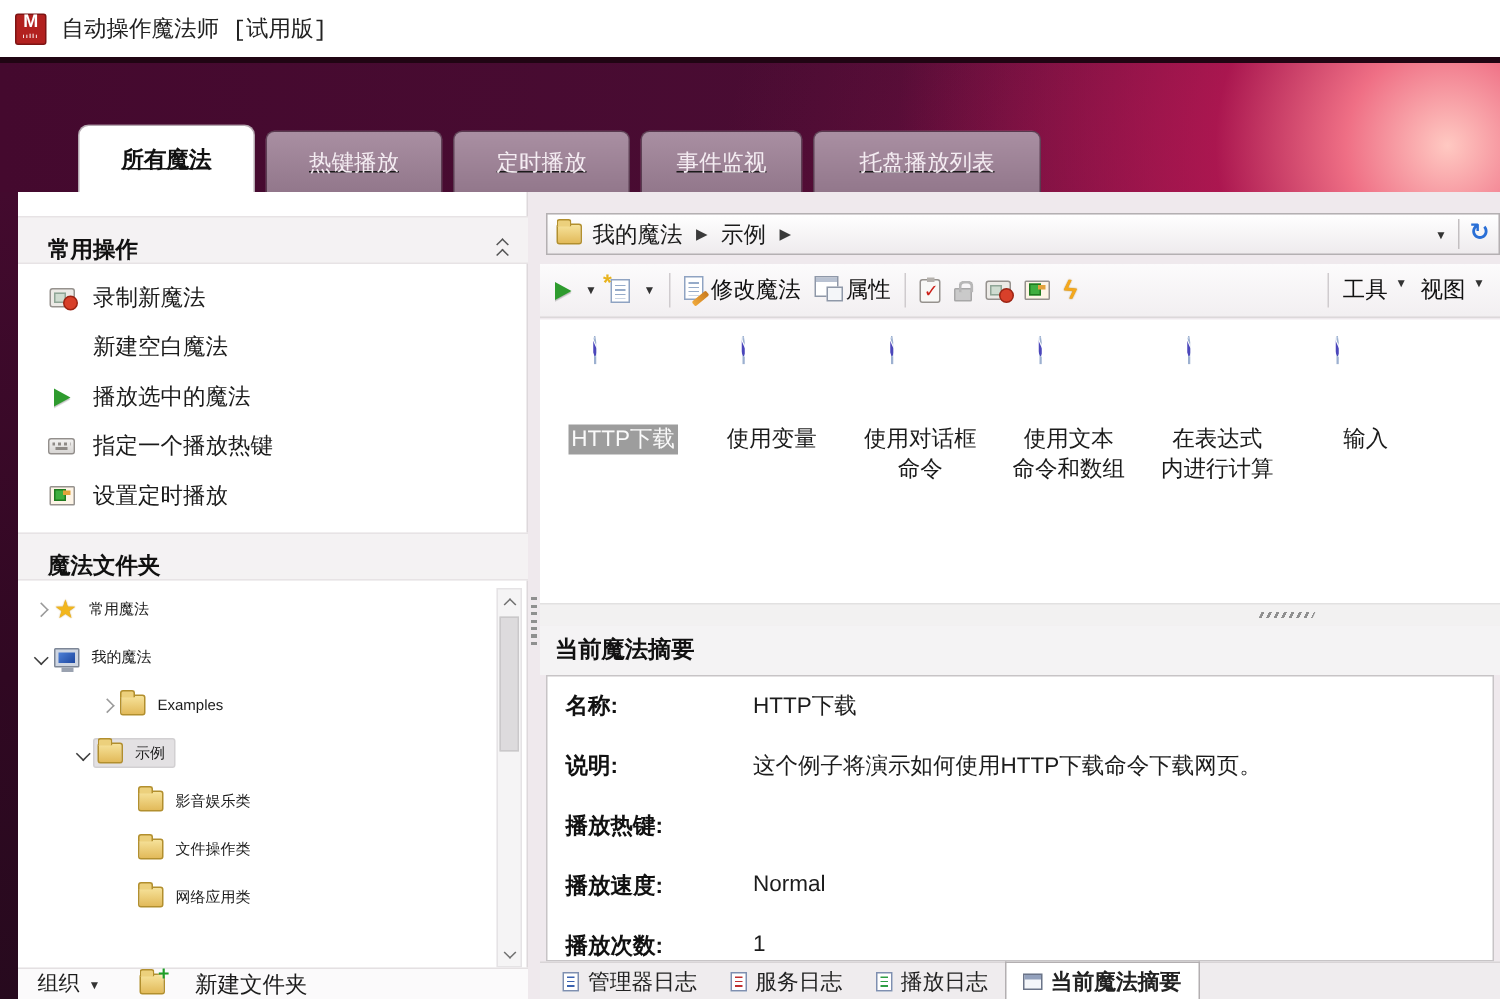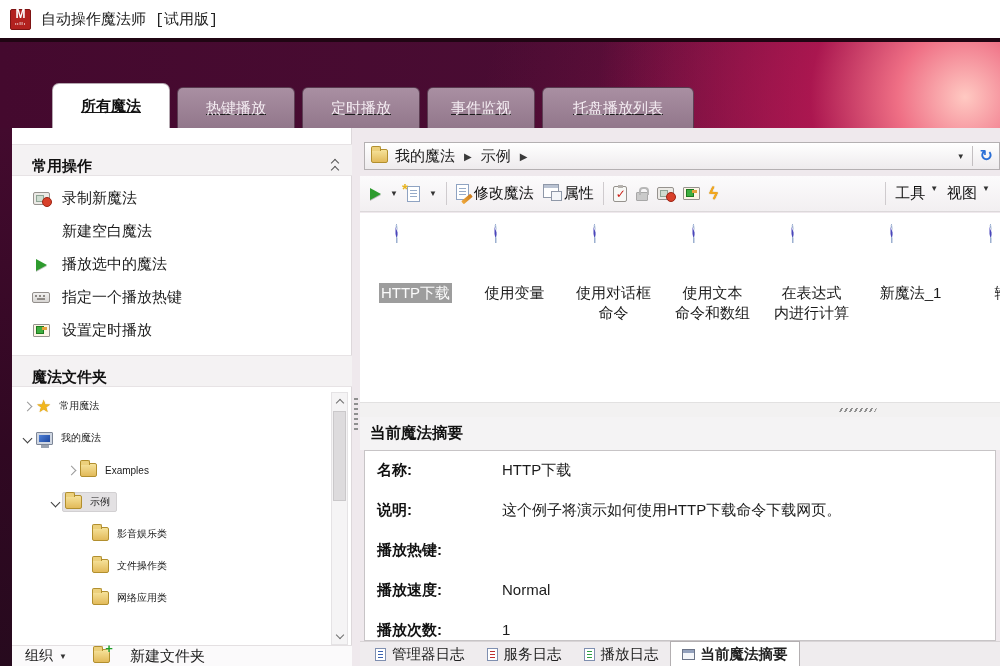--- a/index.html
+++ b/index.html
@@ -376,24 +376,20 @@
         <span class="tlab">使用文本</span>
         <span class="tlab">命令和数组</span>
       </div>
       <div class="tile">
         <span class="mwrap"><span class="mdoc"><span class="lines"></span><span class="m">M</span></span></span>
         <span class="tlab">在表达式</span>
         <span class="tlab">内进行计算</span>
       </div>
       <div class="tile">
         <span class="mwrap"><span class="mdoc"><span class="lines"></span><span class="m">M</span></span></span>
-        <span class="tlab">新魔法_1</span>
-      </div>
-      <div class="tile">
-        <span class="mwrap"><span class="mdoc"><span class="lines"></span><span class="m">M</span></span></span>
         <span class="tlab">输入</span>
       </div>
     </div>
 
     <div class="hsplit">
         <div class="hdots"></div>
       </div>
 
     <div class="sumheader">
         <span>当前魔法摘要</span>

